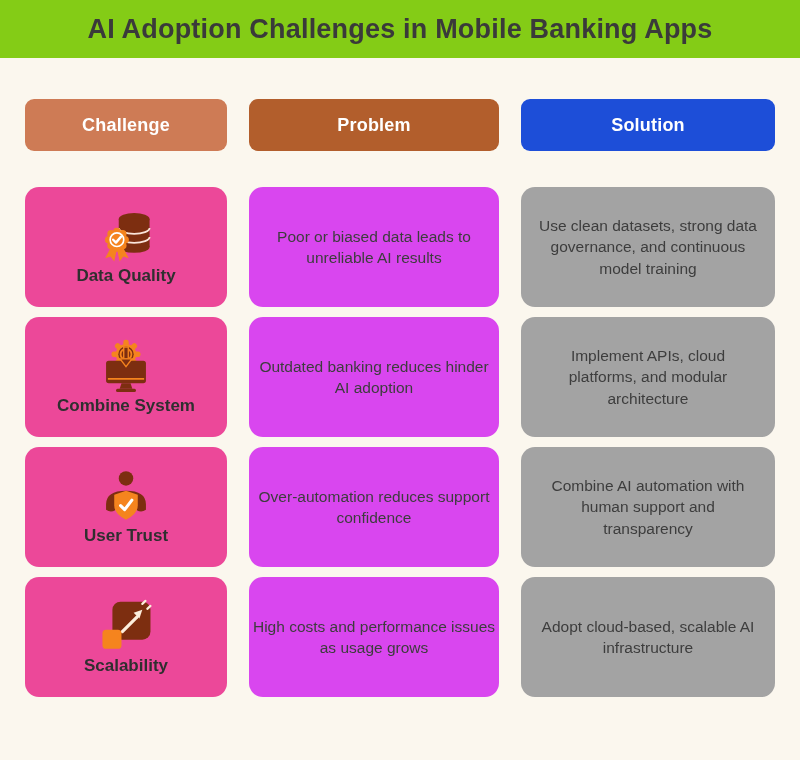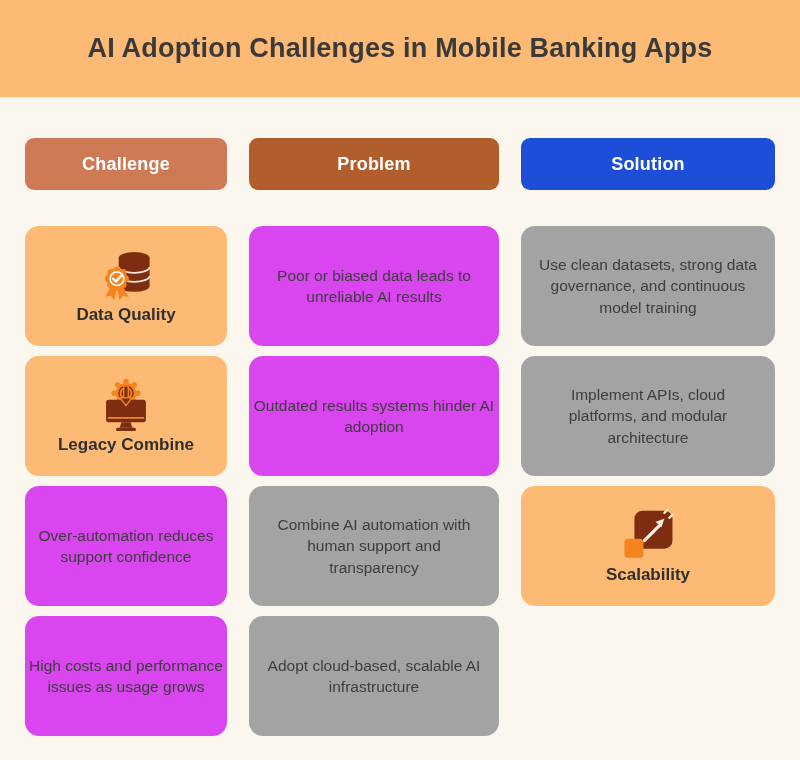--- a/index.html
+++ b/index.html
@@ -3,22 +3,22 @@
 <meta charset="utf-8">
 <style>
   html, body { margin: 0; padding: 0; }
   body {
     width: 800px; height: 760px;
     background: #FBF7EE;
     font-family: "Liberation Sans", sans-serif;
     overflow: hidden;
   }
   .header-band {
-    height: 97px;
-    background: #fdba74;
+    height: 58px;
+    background: #84cc16;
     display: flex; align-items: center; justify-content: center;
   }
   .title {
     font-size: 27px; font-weight: 700; color: #3A3A3A; letter-spacing: 0.2px;
   }
   .grid {
     display: grid;
     grid-template-columns: 202px 250px 254px;
     column-gap: 22px;
     padding: 0 25px;
@@ -37,21 +37,21 @@
     grid-auto-rows: 120px;
     row-gap: 10px;
   }
   .card {
     border-radius: 14px;
     display: flex; flex-direction: column;
     align-items: center; justify-content: center;
     text-align: center;
     box-sizing: border-box;
   }
-  .card-challenge { background: #fdba74; }
+  .card-challenge { background: #ec4899; }
   .card-problem  { background: #d946ef; padding: 0 2px; }
   .card-solution { background: #a3a3a3; padding: 0 17px; }
   .card-text {
     font-size: 15.5px; color: #3D3D3D; line-height: 1.38; font-weight: 500;
   }
   .challenge-label {
     font-size: 17px; font-weight: 700; color: #2F2F2F;
   }
   .icon { width: 58px; height: 58px; display: block; }
 </style>
@@ -119,29 +119,38 @@
       <circle cx="32" cy="18" r="6" fill="none" stroke="#F5841E" stroke-width="2"></circle>
       <rect x="10" y="25" width="44" height="25" rx="3" fill="#7D2E10"></rect>
       <line x1="12" y1="45" x2="52" y2="45" stroke="#F5841E" stroke-width="2"></line>
       <path d="M27 50 L37 50 L39 56 L25 56 Z" fill="#7D2E10"></path>
       <rect x="21" y="56" width="22" height="3.5" rx="1.7" fill="#7D2E10"></rect>
       <g stroke="#F5841E" stroke-width="1.5" fill="#7D2E10">
         <rect x="29.5" y="10" width="5" height="13"></rect>
         <path d="M25.5 23 L38.5 23 L32 31.5 Z"></path>
       </g>
     </svg>
-    <div class="challenge-label">Legacy Combine</div>
+    <div class="challenge-label">Combine System</div>
   </div>
   <div class="card card-problem">
-    <div class="card-text">Outdated results systems hinder AI adoption</div>
+    <div class="card-text">Outdated banking reduces hinder AI adoption</div>
   </div>
   <div class="card card-solution">
     <div class="card-text">Implement APIs, cloud platforms, and modular architecture</div>
   </div>
 
+  <div class="card card-challenge">
+    <svg class="icon" viewBox="0 0 64 64">
+      <circle cx="32" cy="11.5" r="8" fill="#7D2E10"></circle>
+      <path d="M10 46 L10 40 Q10 25 32 25 Q54 25 54 40 L54 46 Q49 49.5 44 46.5 L44 33 L20 33 L20 46.5 Q15 49.5 10 46 Z" fill="#7D2E10"></path>
+      <path d="M32 25 L45 29.5 L45 41 Q45 51 32 57 Q19 51 19 41 L19 29.5 Z" fill="#F5841E"></path>
+      <path d="M26 41.5 L30.5 46 L38.5 35.5" fill="none" stroke="#FFFFFF" stroke-width="3.4" stroke-linecap="round" stroke-linejoin="round"></path>
+    </svg>
+    <div class="challenge-label">User Trust</div>
+  </div>
   <div class="card card-problem">
     <div class="card-text">Over-automation reduces support confidence</div>
   </div>
   <div class="card card-solution">
     <div class="card-text">Combine AI automation with human support and transparency</div>
   </div>
 
   <div class="card card-challenge">
     <svg class="icon" viewBox="0 0 64 64">
       <rect x="17" y="4" width="42" height="42" rx="9" fill="#7D2E10"></rect>

